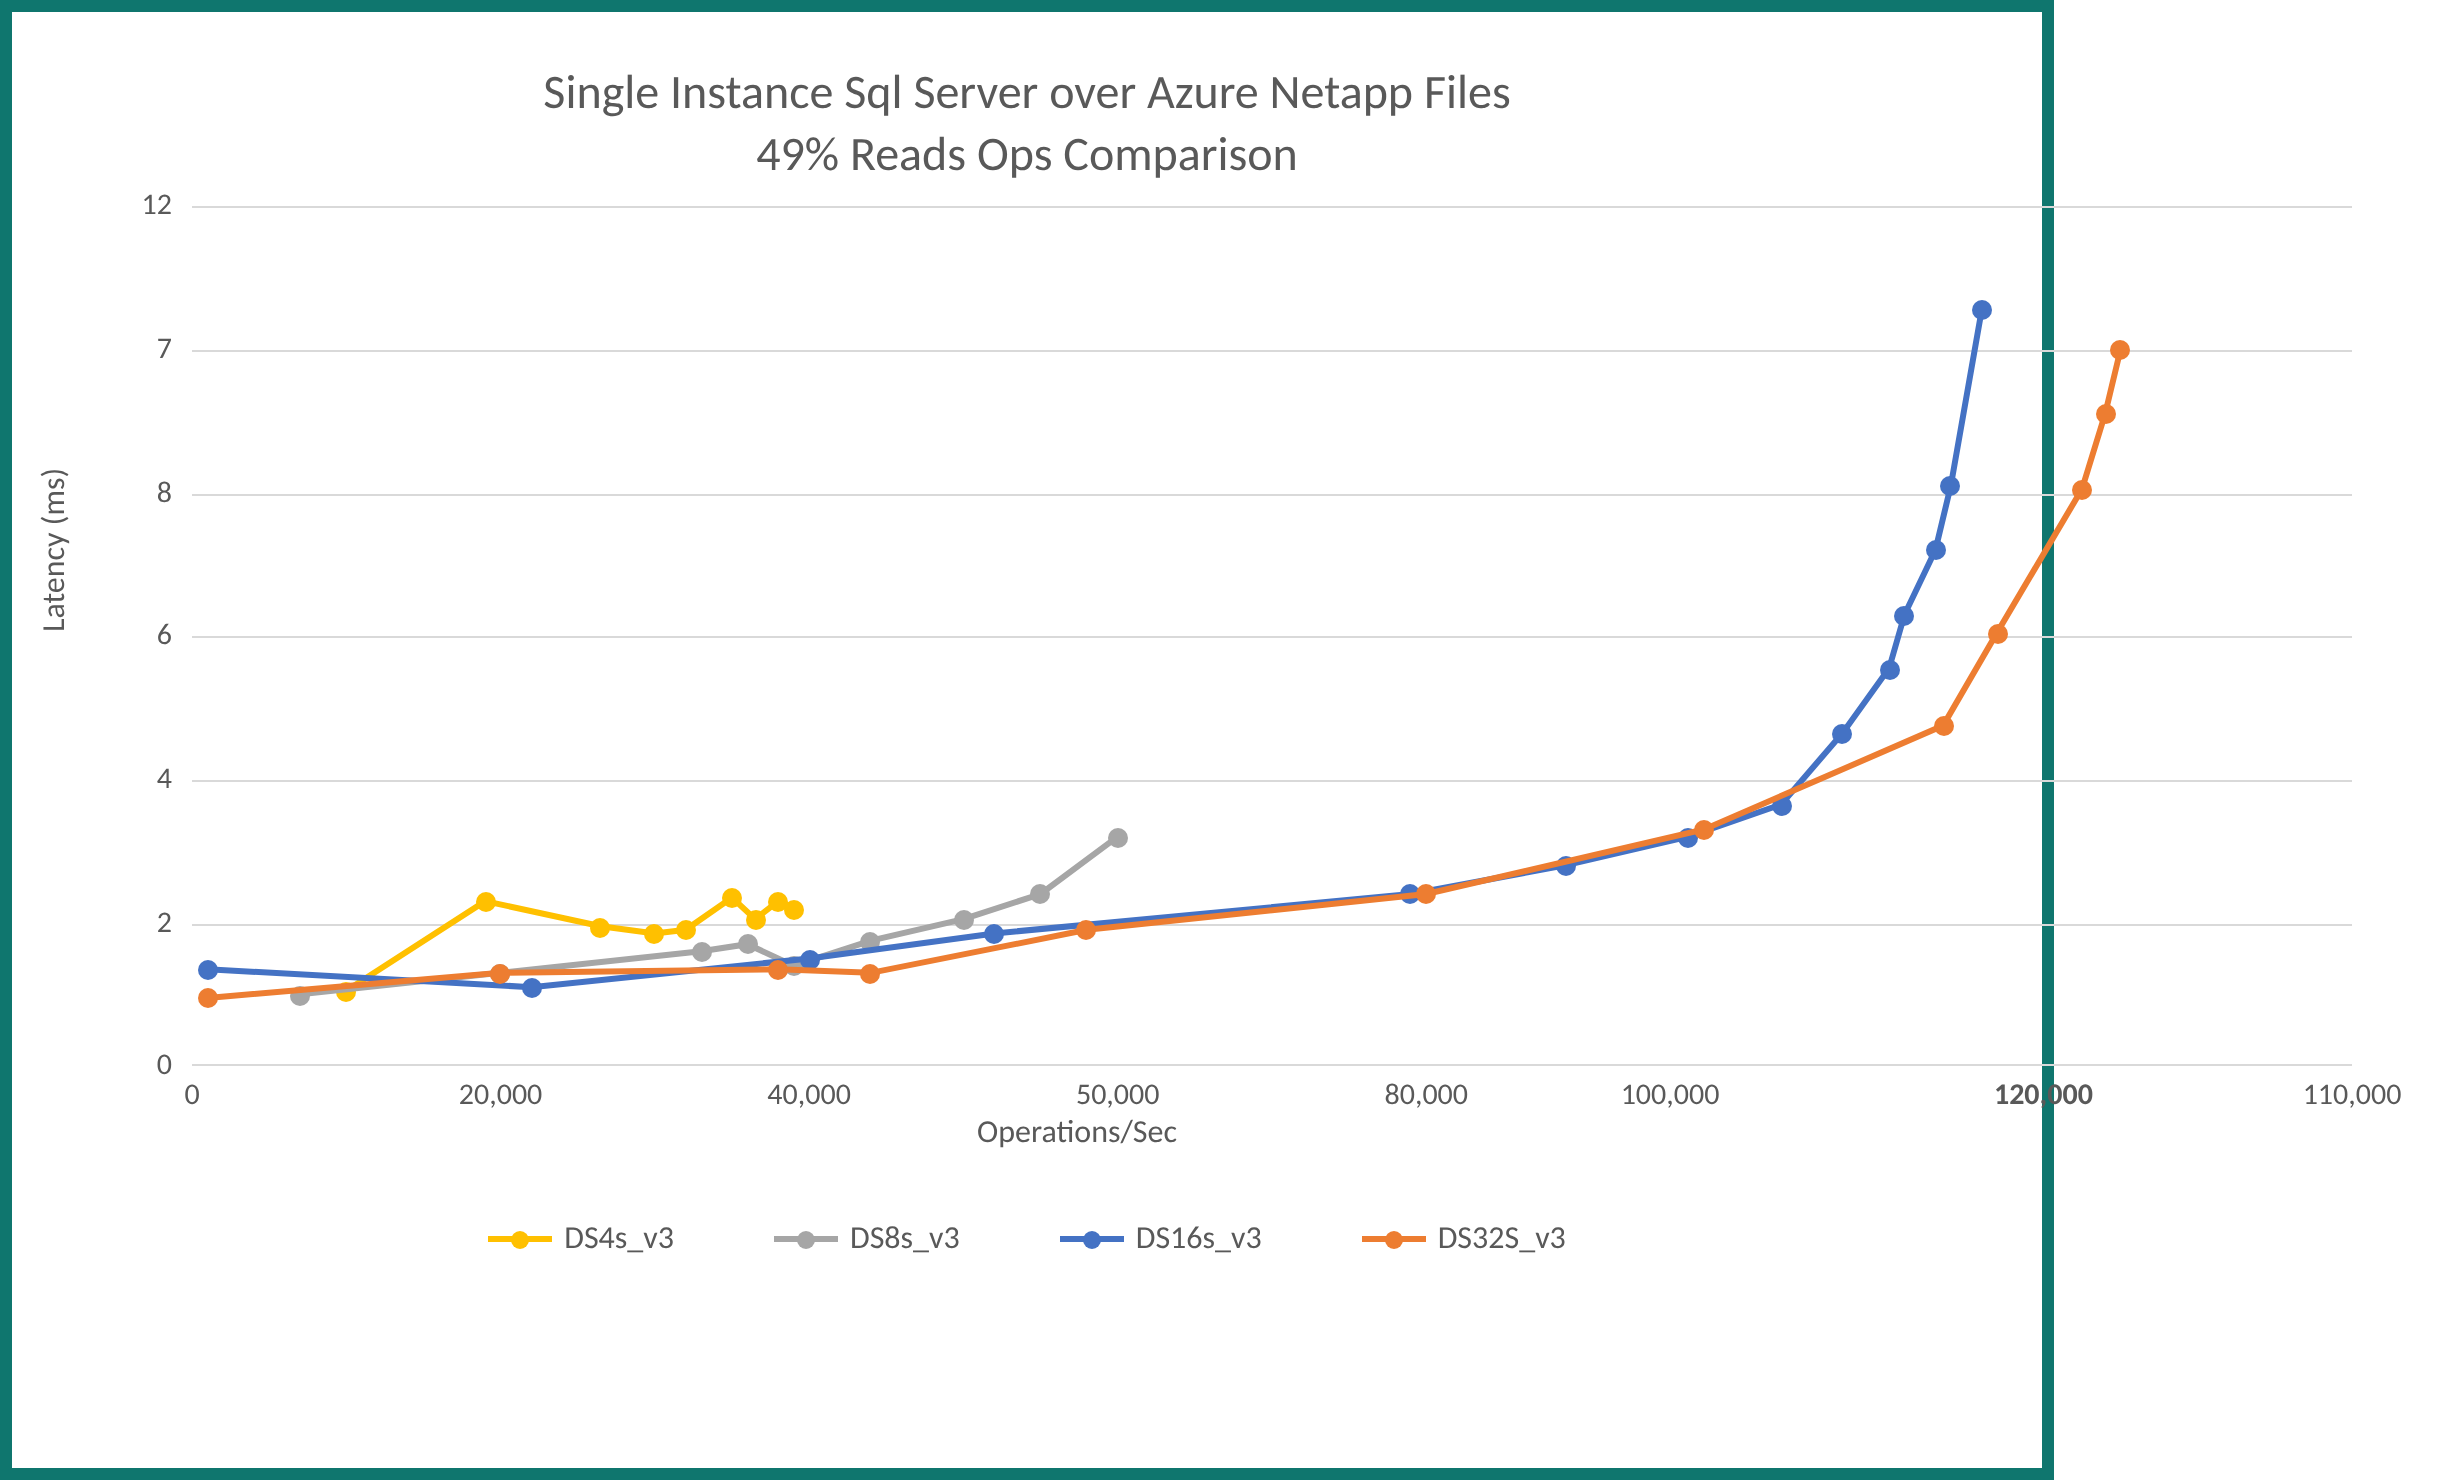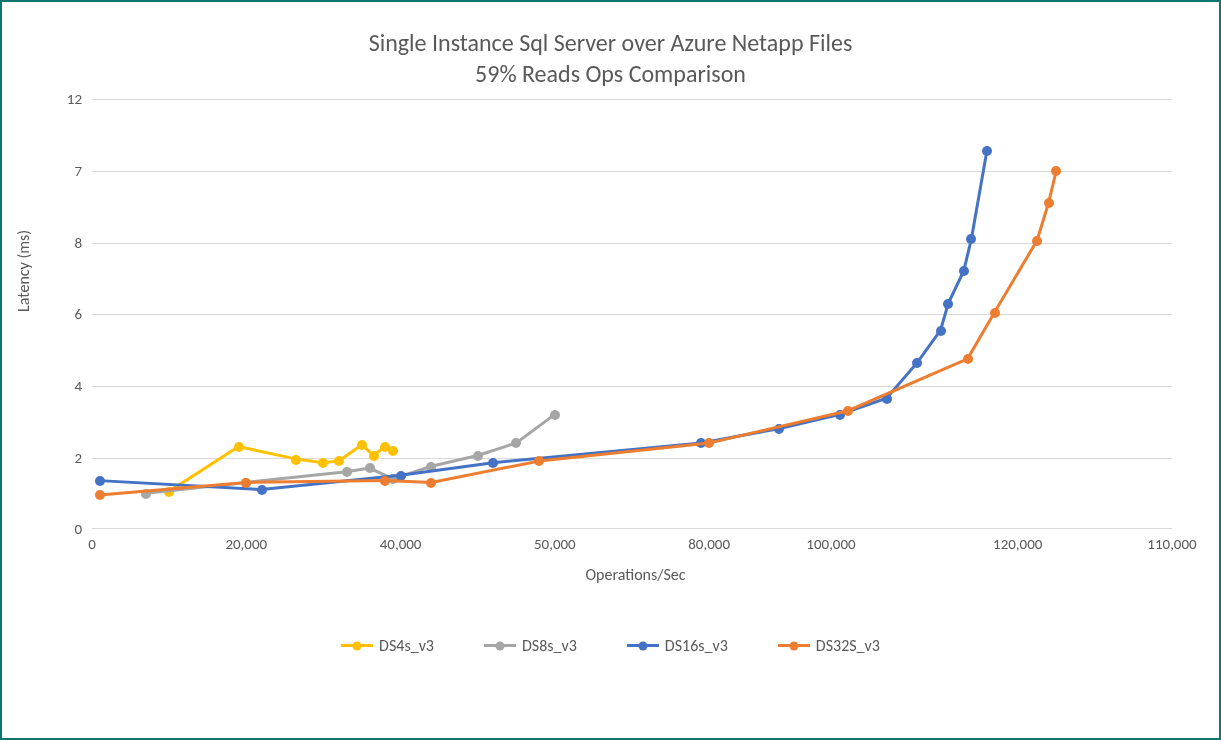--- a/index.html
+++ b/index.html
@@ -3,23 +3,23 @@
 <meta charset="utf-8">
 <style>
   * { box-sizing: border-box; }
   body {
     margin: 0;
     padding: 0;
     font-family: Calibri, Arial, sans-serif;
     background: #fff;
   }
   .chart-container {
-    width: 1221px;
+    width: 1027px;
     height: 740px;
-    border: 2px solid #0f766e;
+    border: 6px solid #0f766e;
     padding: 10px 20px 15px 20px;
     position: relative;
     background: #fff;
   }
   .title {
     text-align: center;
     color: #595959;
     font-size: 24px;
     line-height: 1.3;
     margin: 15px 0 10px 0;
@@ -35,21 +35,20 @@
     top: 310px;
     transform: rotate(-90deg);
     transform-origin: left top;
     color: #595959;
     font-size: 16px;
   }
   .x-axis-title {
     text-align: center;
     color: #595959;
     font-size: 16px;
-    margin-top: 12px;
   }
   .plot-area {
     position: relative;
     width: 1080px;
     height: 430px;
     border-bottom: 1px solid #d9d9d9;
   }
   .grid-line {
     position: absolute;
     left: 0; right: 0;
@@ -83,21 +82,21 @@
     pointer-events: none;
   }
   .data-point {
     position: absolute;
     width: 10px; height: 10px;
     border-radius: 50%;
     transform: translate(-50%, -50%);
   }
   .legend {
     text-align: center;
-    margin-top: 52px;
+    margin-top: 34px;
     display: flex;
     justify-content: center;
     gap: 50px;
   }
   .legend-item {
     display: inline-flex;
     align-items: center;
     gap: 6px;
     color: #595959;
     font-size: 16px;
@@ -117,21 +116,21 @@
     background: inherit;
   }
 </style>
 </head>
 <body>
 
 <div class="chart-container">
 
   <div class="title">
     <span>Single Instance Sql Server over Azure Netapp Files</span><br>
-    <span>59% Reads Ops Comparison</span>
+    <span>49% Reads Ops Comparison</span>
   </div>
 
   <div class="y-axis-title">Latency (ms)</div>
 
   <div class="plot-wrap">
     <div class="plot-area" id="plot-area">
         <div class="y-tick" style="top: 430px;">0</div>
         <div class="grid-line" style="top: 358.333px;"></div>
         <div class="y-tick" style="top: 358.333px;">2</div>
         <div class="grid-line" style="top: 286.667px;"></div>
@@ -201,21 +200,21 @@
         <div class="data-point" style="left: 956.571px; top: 103.917px; background: rgb(237, 125, 49);"></div>
         <div class="data-point" style="left: 964.286px; top: 71.6667px; background: rgb(237, 125, 49);"></div>
       </div>
     <div class="x-ticks" id="x-ticks">
         <div class="x-tick" style="left: 0px;">0</div>
         <div class="x-tick" style="left: 154.286px;">20,000</div>
         <div class="x-tick" style="left: 308.571px; text-align: center;">40,000</div>
         <div class="x-tick" style="left: 462.857px;">50,000</div>
         <div class="x-tick" style="left: 617.143px; text-align: center;">80,000</div>
         <div class="x-tick" style="left: 739px;">100,000</div>
-        <div class="x-tick" style="left: 925.714px;">120,000</div>
+        <div class="x-tick" style="left: 925.714px; font-weight: bold;">120,000</div>
         <div class="x-tick" style="left: 1080px;">110,000</div>
       </div>
     <div class="x-axis-title">Operations/Sec</div>
   </div>
 
   <div class="legend" id="legend">
       <div class="legend-item">
         <div class="legend-marker" style="background: rgb(255, 192, 0);"></div>
         <span>DS4s_v3</span>
       </div>

